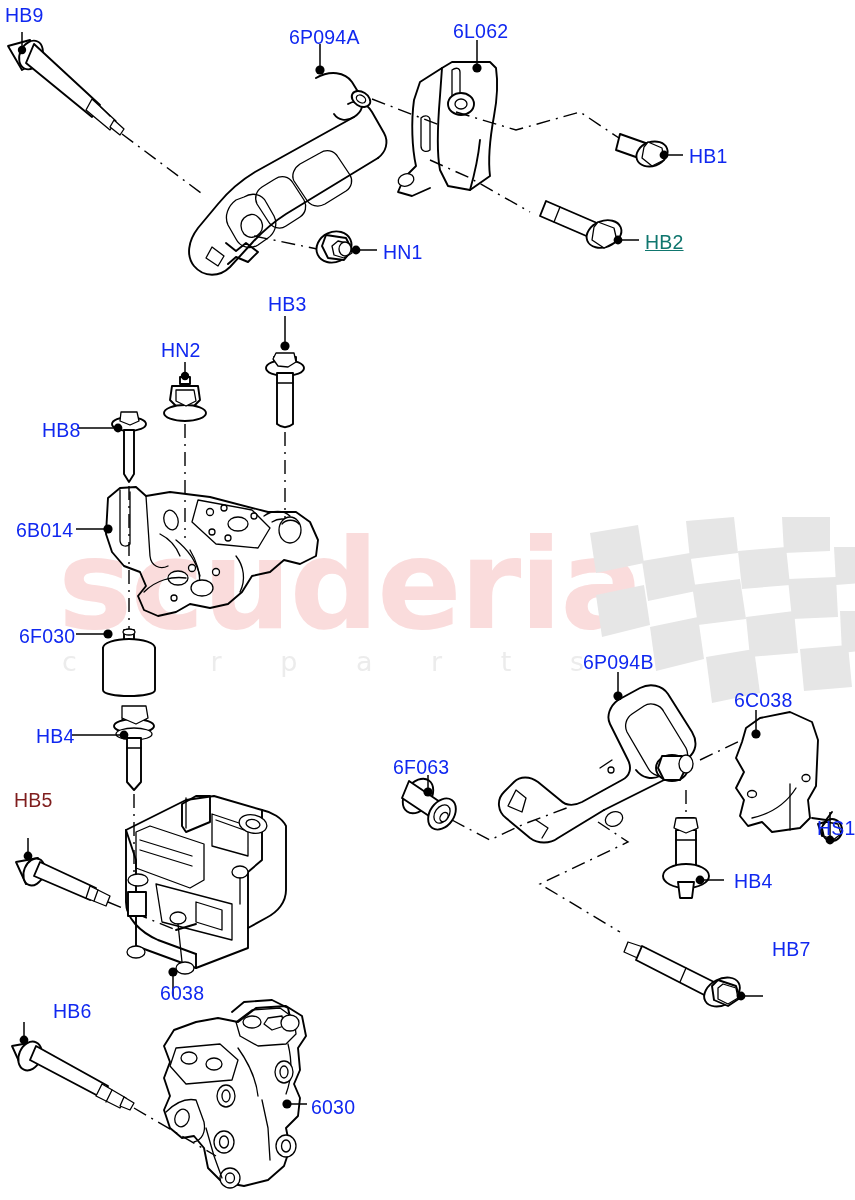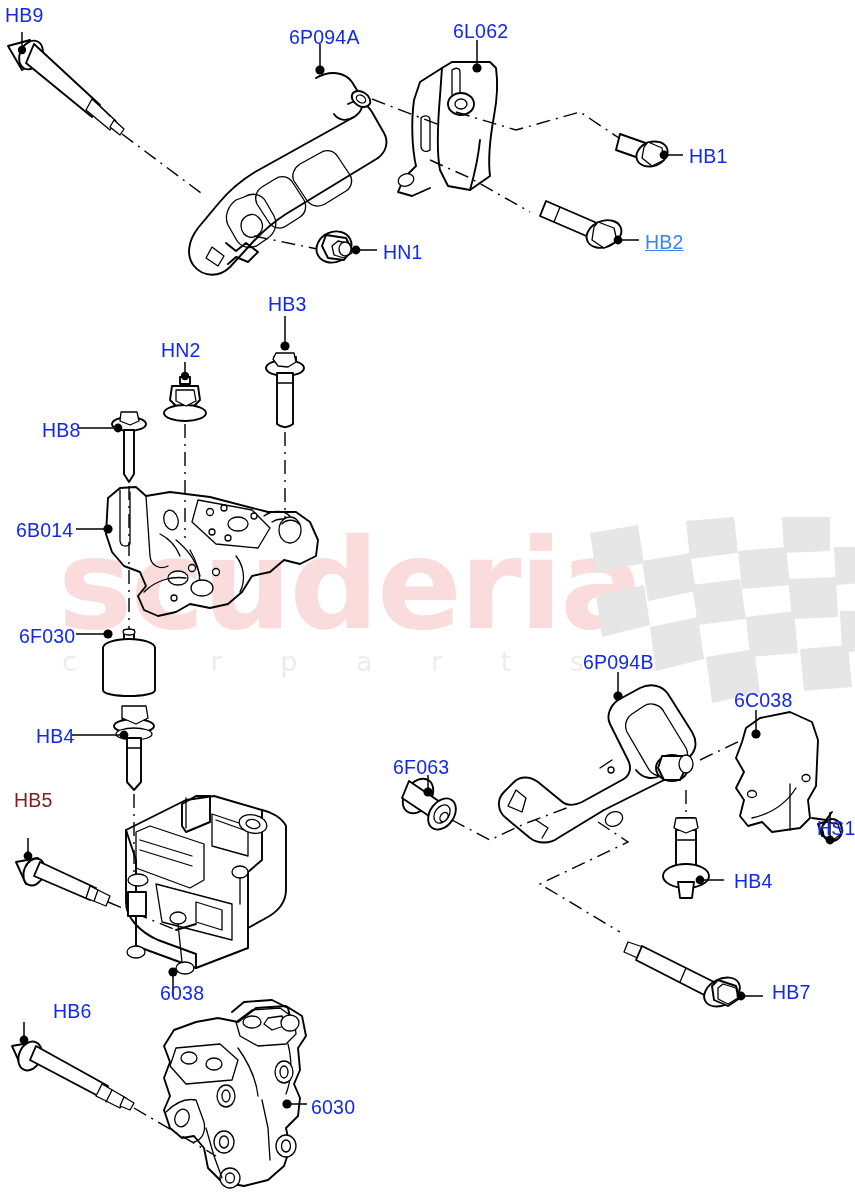--- a/index.html
+++ b/index.html
@@ -495,33 +495,33 @@
       <circle class="dot" cx="741" cy="996" r="4.4"></circle>
     </g>
 
   </svg>
 
   <div id="labels">
     <div class="lbl" style="left: 5px; top: 6px; color: rgb(16, 40, 240);">HB9</div>
     <div class="lbl" style="left: 289px; top: 28px; color: rgb(16, 40, 240);">6P094A</div>
     <div class="lbl" style="left: 453px; top: 22px; color: rgb(16, 40, 240);">6L062</div>
     <div class="lbl" style="left: 689px; top: 147px; color: rgb(16, 40, 240);">HB1</div>
-    <div class="lbl" style="left: 645px; top: 233px; color: #3b82f6; text-decoration: underline;">HB2</div>
+    <div class="lbl" style="left: 645px; top: 233px; color: #0f766e; text-decoration: underline;">HB2</div>
     <div class="lbl" style="left: 383px; top: 243px; color: rgb(16, 40, 240);">HN1</div>
     <div class="lbl" style="left: 268px; top: 295px; color: rgb(16, 40, 240);">HB3</div>
     <div class="lbl" style="left: 161px; top: 341px; color: rgb(16, 40, 240);">HN2</div>
     <div class="lbl" style="left: 42px; top: 421px; color: rgb(16, 40, 240); text-align: center;">HB8</div>
     <div class="lbl" style="left: 16px; top: 521px; color: rgb(16, 40, 240);">6B014</div>
     <div class="lbl" style="left: 19px; top: 627px; color: rgb(16, 40, 240);">6F030</div>
     <div class="lbl" style="left: 36px; top: 727px; color: rgb(16, 40, 240);">HB4</div>
     <div class="lbl" style="left: 14px; top: 791px; color: #7f1d1d;">HB5</div>
     <div class="lbl" style="left: 144px; top: 984px; color: rgb(16, 40, 240); margin-left: 16px;">6038</div>
     <div class="lbl" style="left: 6px; top: 1002px; color: rgb(16, 40, 240); margin-left: 47px;">HB6</div>
     <div class="lbl" style="left: 311px; top: 1098px; color: rgb(16, 40, 240);">6030</div>
     <div class="lbl" style="left: 393px; top: 758px; color: rgb(16, 40, 240);">6F063</div>
     <div class="lbl" style="left: 583px; top: 653px; color: rgb(16, 40, 240);">6P094B</div>
     <div class="lbl" style="left: 734px; top: 691px; color: rgb(16, 40, 240);">6C038</div>
     <div class="lbl" style="left: 734px; top: 872px; color: rgb(16, 40, 240);">HB4</div>
     <div class="lbl" style="left: 808px; top: 819px; color: rgb(16, 40, 240); margin-left: 9px;">HS1</div>
-    <div class="lbl" style="left: 772px; top: 983px; color: rgb(16, 40, 240);">HB7</div>
+    <div class="lbl" style="left: 772px; top: 940px; color: rgb(16, 40, 240);">HB7</div>
   </div>
 
 </div>
 
 </body></html>

